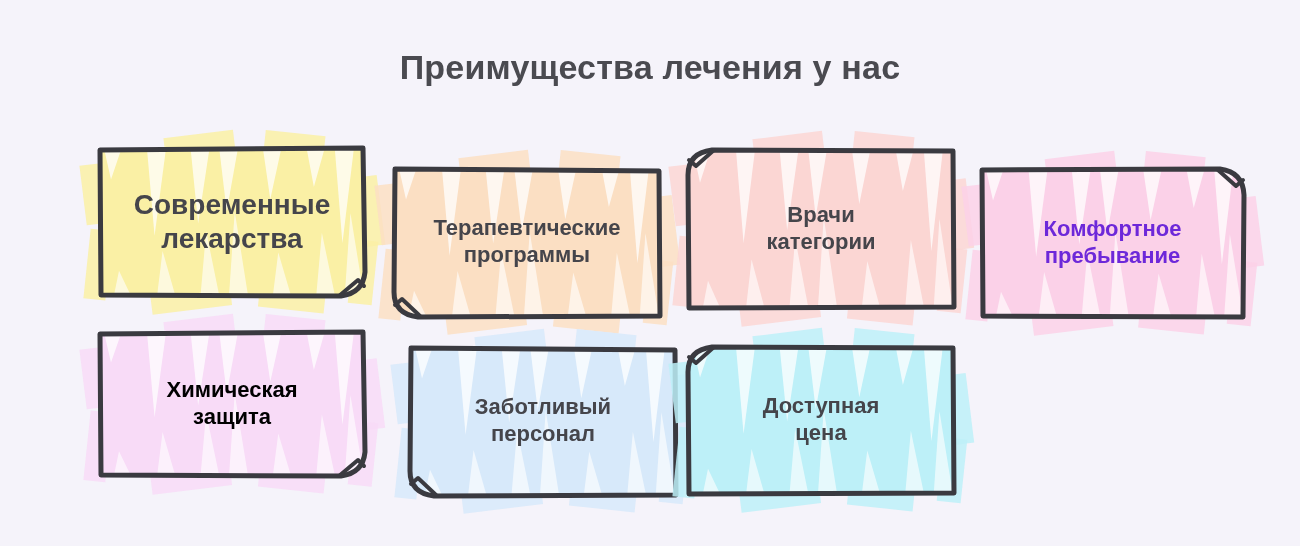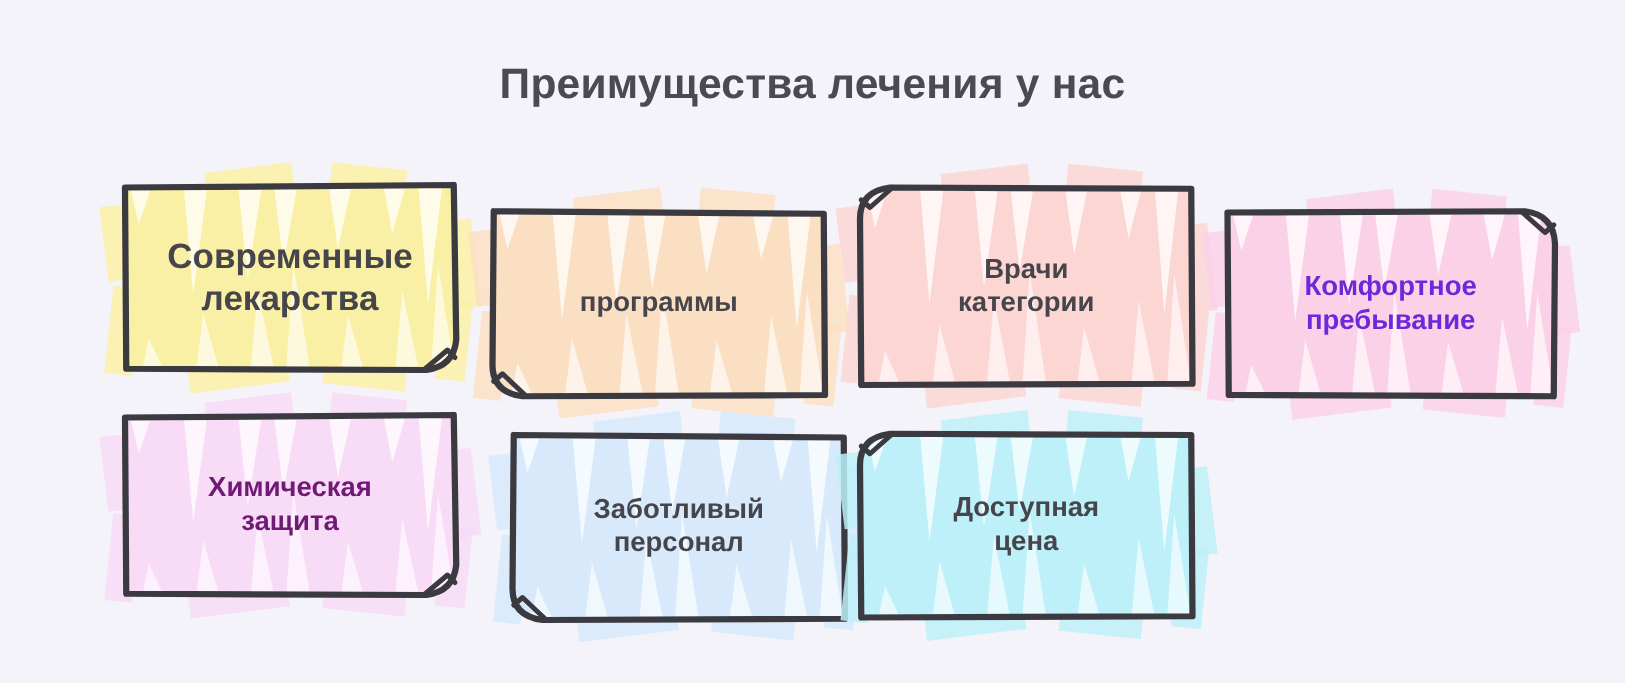--- a/index.html
+++ b/index.html
@@ -142,20 +142,21 @@
             <path d="M208.85714285714283,-2 L228.85714285714283,-2 L216.85714285714283,41.040000000000006 Z" fill="#ffffff" opacity="0.75"></path>
             <path d="M218.85714285714283,154 L238.85714285714283,154 L224.85714285714283,86.64 Z" fill="#ffffff" opacity="0.62"></path>
             <path d="M237.42857142857142,-2 L257.42857142857144,-2 L245.42857142857142,97.28 Z" fill="#ffffff" opacity="0.75"></path>
             <path d="M247.42857142857142,154 L267.42857142857144,154 L253.42857142857142,66.88 Z" fill="#ffffff" opacity="0.62"></path>
           </g>
           <path d="M3,3 L267,5 L268,150 L26,151 Q2,148 2,126 Z" fill="none" stroke="#3a3a40" stroke-width="5" stroke-linejoin="round" stroke-linecap="round"></path>
           <path d="M28,150 L10,133 L3,139" fill="none" stroke="#3a3a40" stroke-width="4" stroke-linejoin="round" stroke-linecap="round"></path>
         </svg>
         <div class="card-label" style="font-size: 22px; color: rgb(69, 69, 75);">
           <div>
+            <span>Терапевтические</span>
             <span>программы</span>
           </div>
         </div>
       </div>
       <div class="card" style="left: 686px; top: 147px; width: 270px; height: 163px;">
         <svg width="270" height="163" viewBox="0 0 270 163">
           <defs>
             <clipPath id="clip2">
               <path d="M26,3 L267,4 L268,160 L3,161 L2,28 Q2,6 26,3 Z"></path>
             </clipPath>
@@ -271,21 +272,21 @@
             <path d="M165.28571428571428,-2 L185.28571428571428,-2 L173.28571428571428,51.8 Z" fill="#ffffff" opacity="0.75"></path>
             <path d="M175.28571428571428,150 L195.28571428571428,150 L181.28571428571428,103.6 Z" fill="#ffffff" opacity="0.62"></path>
             <path d="M208.85714285714283,-2 L228.85714285714283,-2 L216.85714285714283,39.96 Z" fill="#ffffff" opacity="0.75"></path>
             <path d="M218.85714285714283,150 L238.85714285714283,150 L224.85714285714283,84.36 Z" fill="#ffffff" opacity="0.62"></path>
             <path d="M237.42857142857142,-2 L257.42857142857144,-2 L245.42857142857142,94.72 Z" fill="#ffffff" opacity="0.75"></path>
             <path d="M247.42857142857142,150 L267.42857142857144,150 L253.42857142857142,65.11999999999999 Z" fill="#ffffff" opacity="0.62"></path>
           </g>
           <path d="M3,4 L266,2 L268,122 Q266,143 244,146 L4,145 Z" fill="none" stroke="#3a3a40" stroke-width="5" stroke-linejoin="round" stroke-linecap="round"></path>
           <path d="M242,146 L261,130 L267,136" fill="none" stroke="#3a3a40" stroke-width="4" stroke-linejoin="round" stroke-linecap="round"></path>
         </svg>
-        <div class="card-label" style="font-size: 22px; color: #701a75;">
+        <div class="card-label" style="font-size: 22px; color: #000000;">
           <div>
             <span>Химическая</span>
             <span>защита</span>
           </div>
         </div>
       </div>
       <div class="card" style="left: 408px; top: 345px; width: 270px; height: 152px;">
         <svg width="270" height="152" viewBox="0 0 270 152">
           <defs>
             <clipPath id="clip5">

